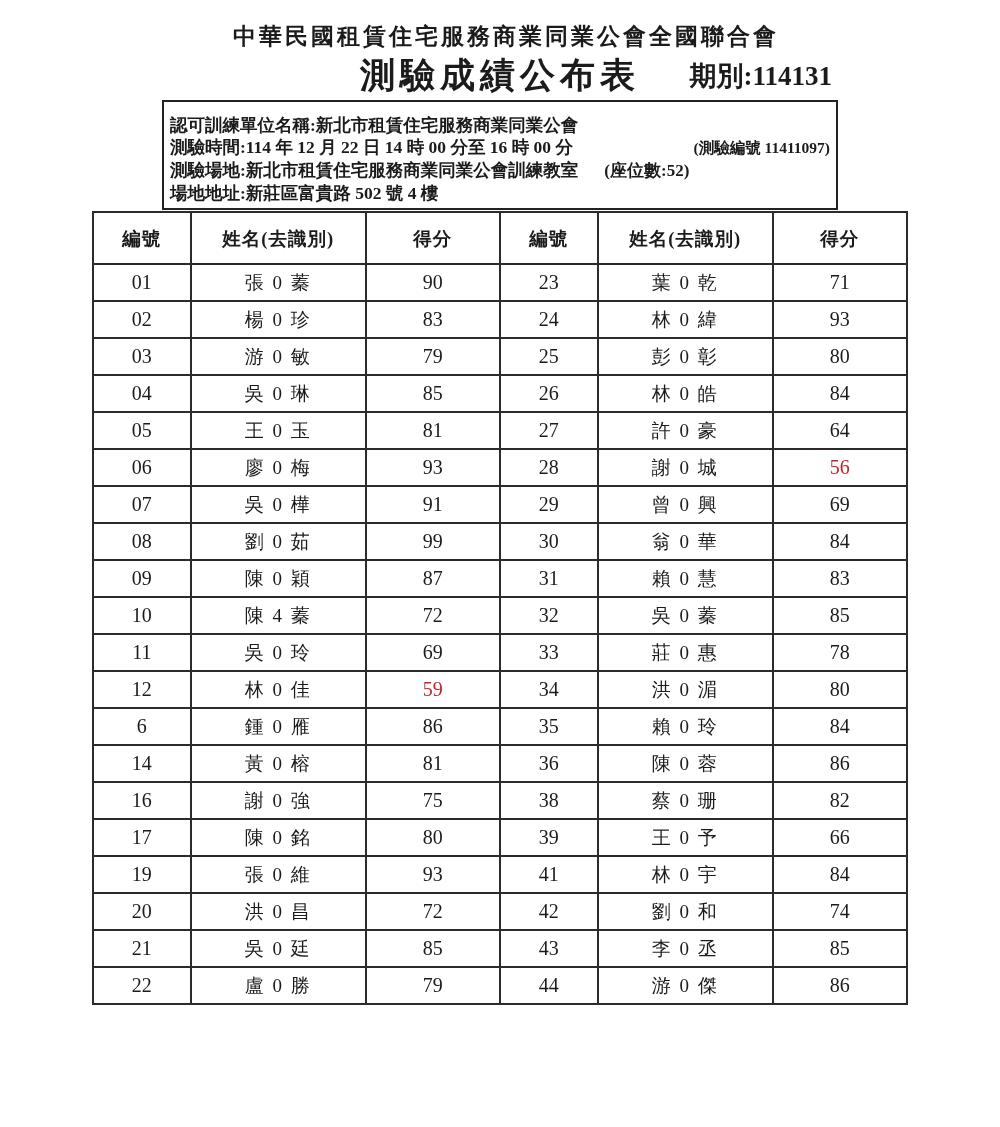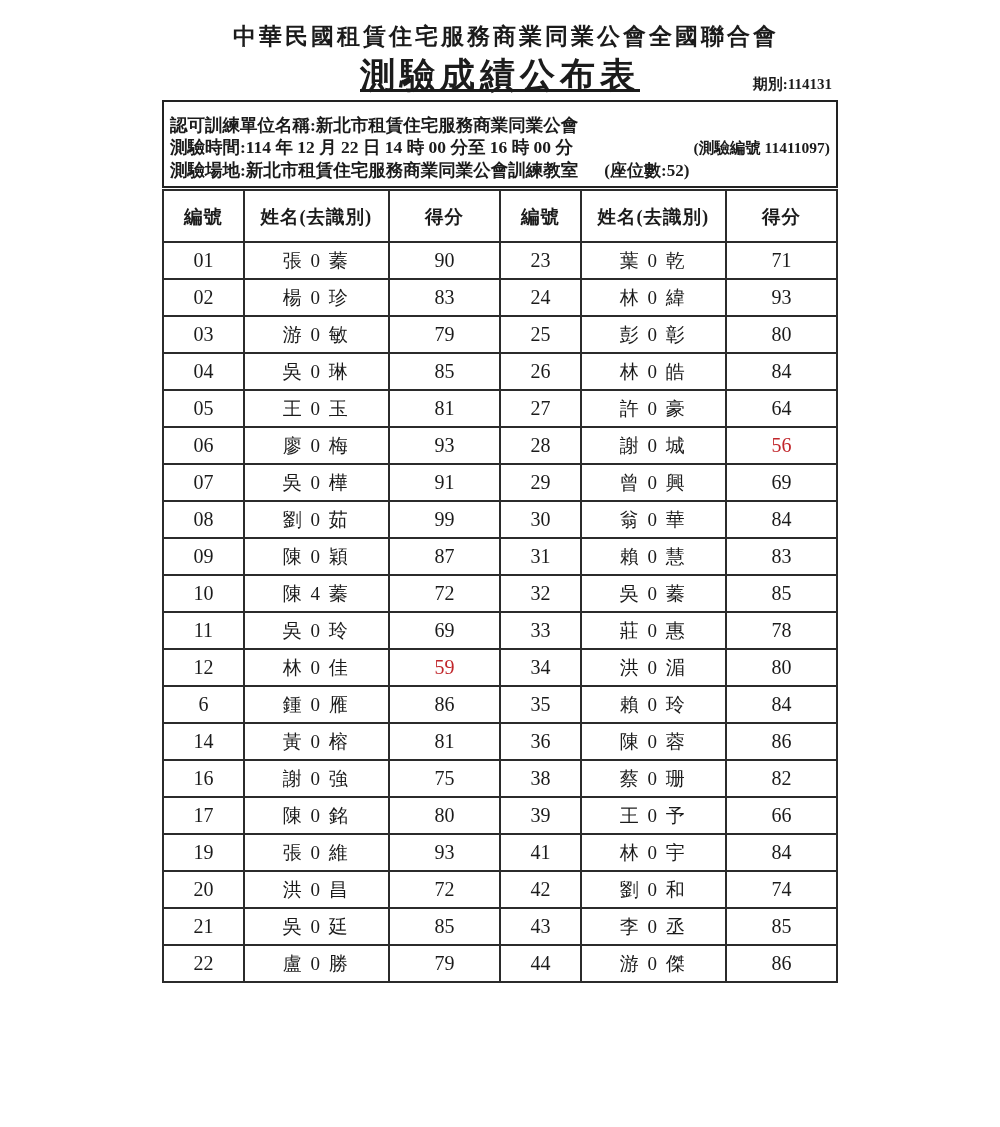--- a/index.html
+++ b/index.html
@@ -31,35 +31,34 @@
     font-size: 20px;
     font-weight: bold;
     letter-spacing: 1px;
     line-height: 28px;
   }
   .title-row {
     position: relative;
     width: 676px;
     margin: 2px auto 0 auto;
     height: 44px;
-    text-decoration: underline;
   }
   .doc-title {
     margin: 0;
     text-align: center;
     font-size: 35px;
     font-weight: bold;
     letter-spacing: 5px;
     line-height: 44px;
   }
   .period-label {
     position: absolute;
     right: 6px;
     bottom: 4px;
-    font-size: 15px;
+    font-size: 27px;
     font-weight: bold;
     white-space: nowrap;
     margin-top: 24px;
   }
   .info-box {
     width: 676px;
     margin: 2px auto 0 auto;
     box-sizing: border-box;
     border: 2px solid #222222;
     padding: 12px 6px 4px 6px;
@@ -72,21 +71,21 @@
     line-height: 22px;
     white-space: nowrap;
   }
   .info-note {
     font-size: 15.5px;
     font-weight: bold;
   }
   .note-right { margin-left: auto; }
   .note-gap { margin-left: 26px; font-size: 17px; }
   .score-table {
-    width: 676px;
+    width: 816px;
     margin: 1px auto 0 auto;
     border-collapse: collapse;
     table-layout: fixed;
   }
   .score-table th, .score-table td {
     border: 2px solid #2b2b2b;
     text-align: center;
     vertical-align: middle;
     padding: 0;
     overflow: hidden;
@@ -125,20 +124,23 @@
     <div class="info-line">
       <span>認可訓練單位名稱:新北市租賃住宅服務商業同業公會</span>
     </div>
     <div class="info-line">
       <span>測驗時間:114 年 12 月 22 日 14 時 00 分至 16 時 00 分</span>
       <span class="info-note note-right">(測驗編號 11411097)</span>
     </div>
     <div class="info-line">
       <span>測驗場地:新北市租賃住宅服務商業同業公會訓練教室</span>
       <span class="info-note note-gap">(座位數:52)</span>
+    </div>
+    <div class="info-line">
+      <span>場地地址:新莊區富貴路 502 號 4 樓</span>
     </div>
   </div>
 
   <table class="score-table">
     <colgroup>
       <col class="col-no">
         <col class="col-name">
         <col class="col-score">
       <col class="col-no">
         <col class="col-name">

